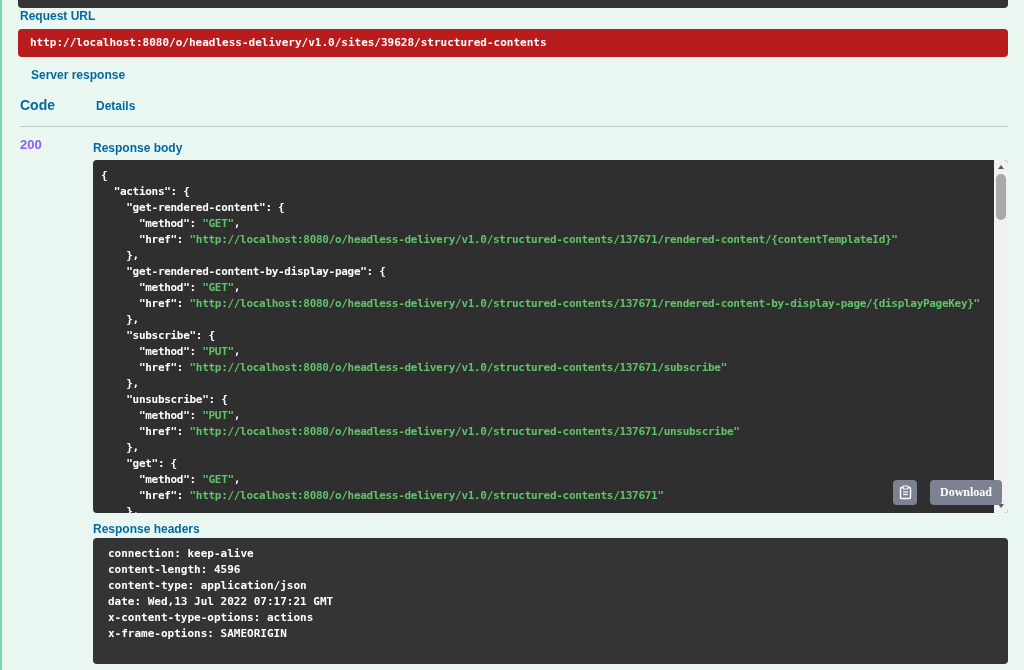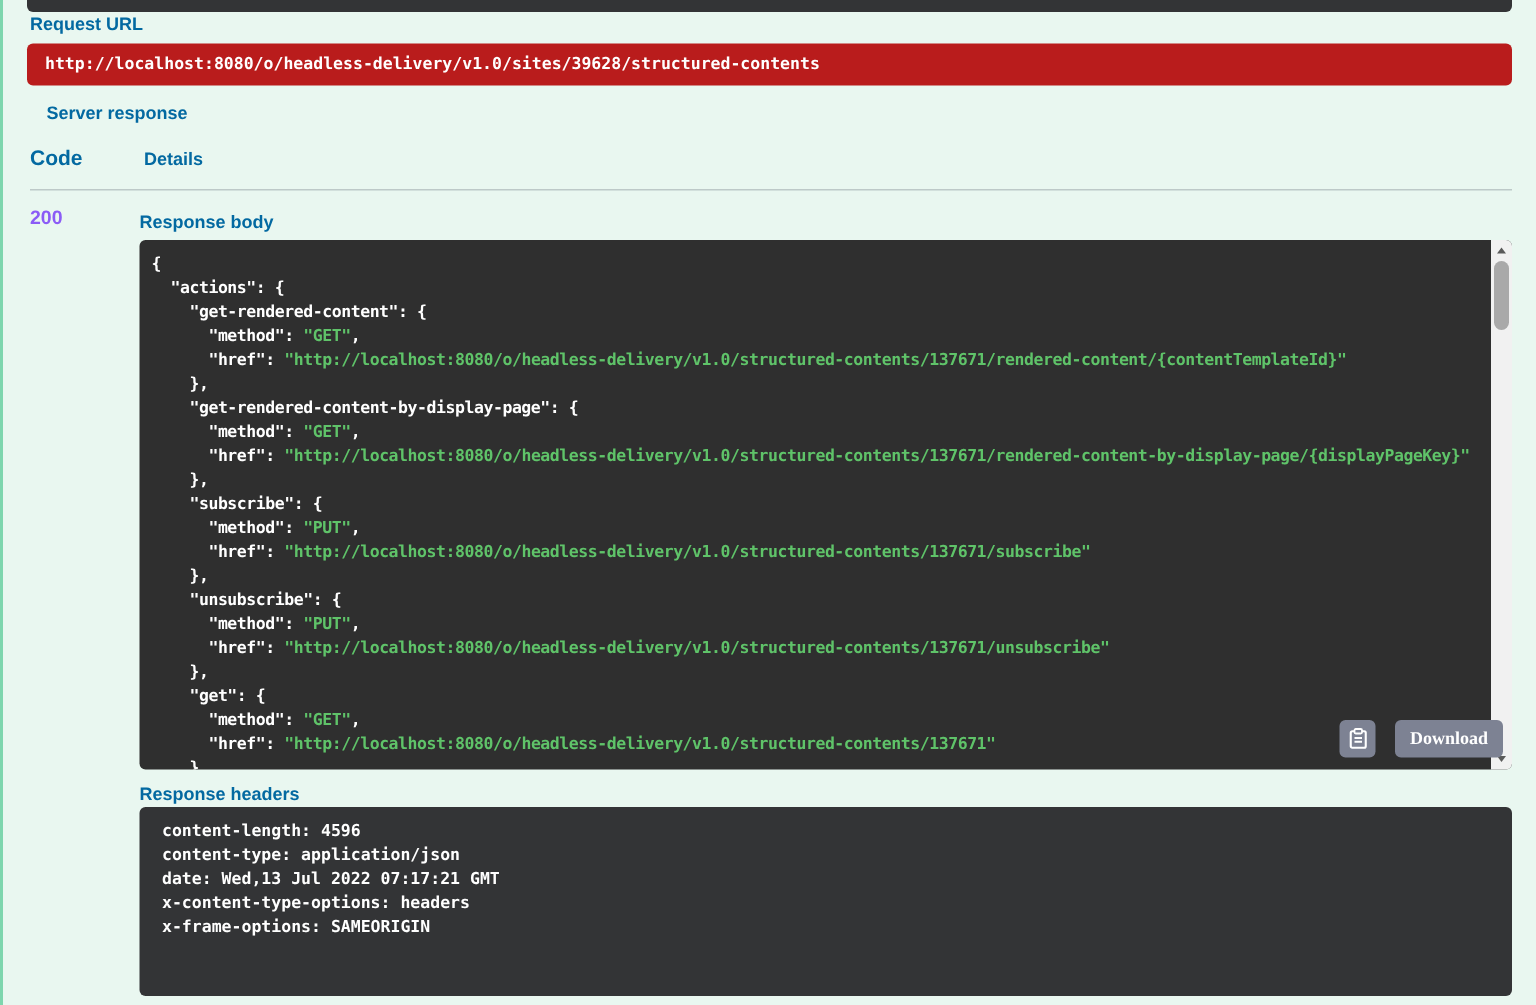--- a/index.html
+++ b/index.html
@@ -103,14 +103,14 @@
         <rect x="1.5" y="2.5" width="10" height="11" rx="1" fill="none" stroke="#ffffff" stroke-width="1.4"></rect>
         <rect x="4" y="1" width="5" height="3" rx="0.8" fill="#7d8293" stroke="#ffffff" stroke-width="1.2"></rect>
         <line x1="4" y1="7" x2="9" y2="7" stroke="#ffffff" stroke-width="1.2"></line>
         <line x1="4" y1="9.5" x2="9" y2="9.5" stroke="#ffffff" stroke-width="1.2"></line>
       </svg>
     </span>
   </button>
   <button class="download-btn">Download</button>
 
   <div class="lbl lbl-response-headers">Response headers</div>
-  <div class="headers-block"><div>content-length: 4596</div><div>content-type: application/json</div><div>date: Wed,13 Jul 2022 07:17:21 GMT</div><div>x-content-type-options: headers</div><div>x-frame-options: SAMEORIGIN</div></div>
+  <div class="headers-block"><div>connection: keep-alive</div><div>content-length: 4596</div><div>content-type: application/json</div><div>date: Wed,13 Jul 2022 07:17:21 GMT</div><div>x-content-type-options: actions</div><div>x-frame-options: SAMEORIGIN</div></div>
 </div>
 
 </body></html>

